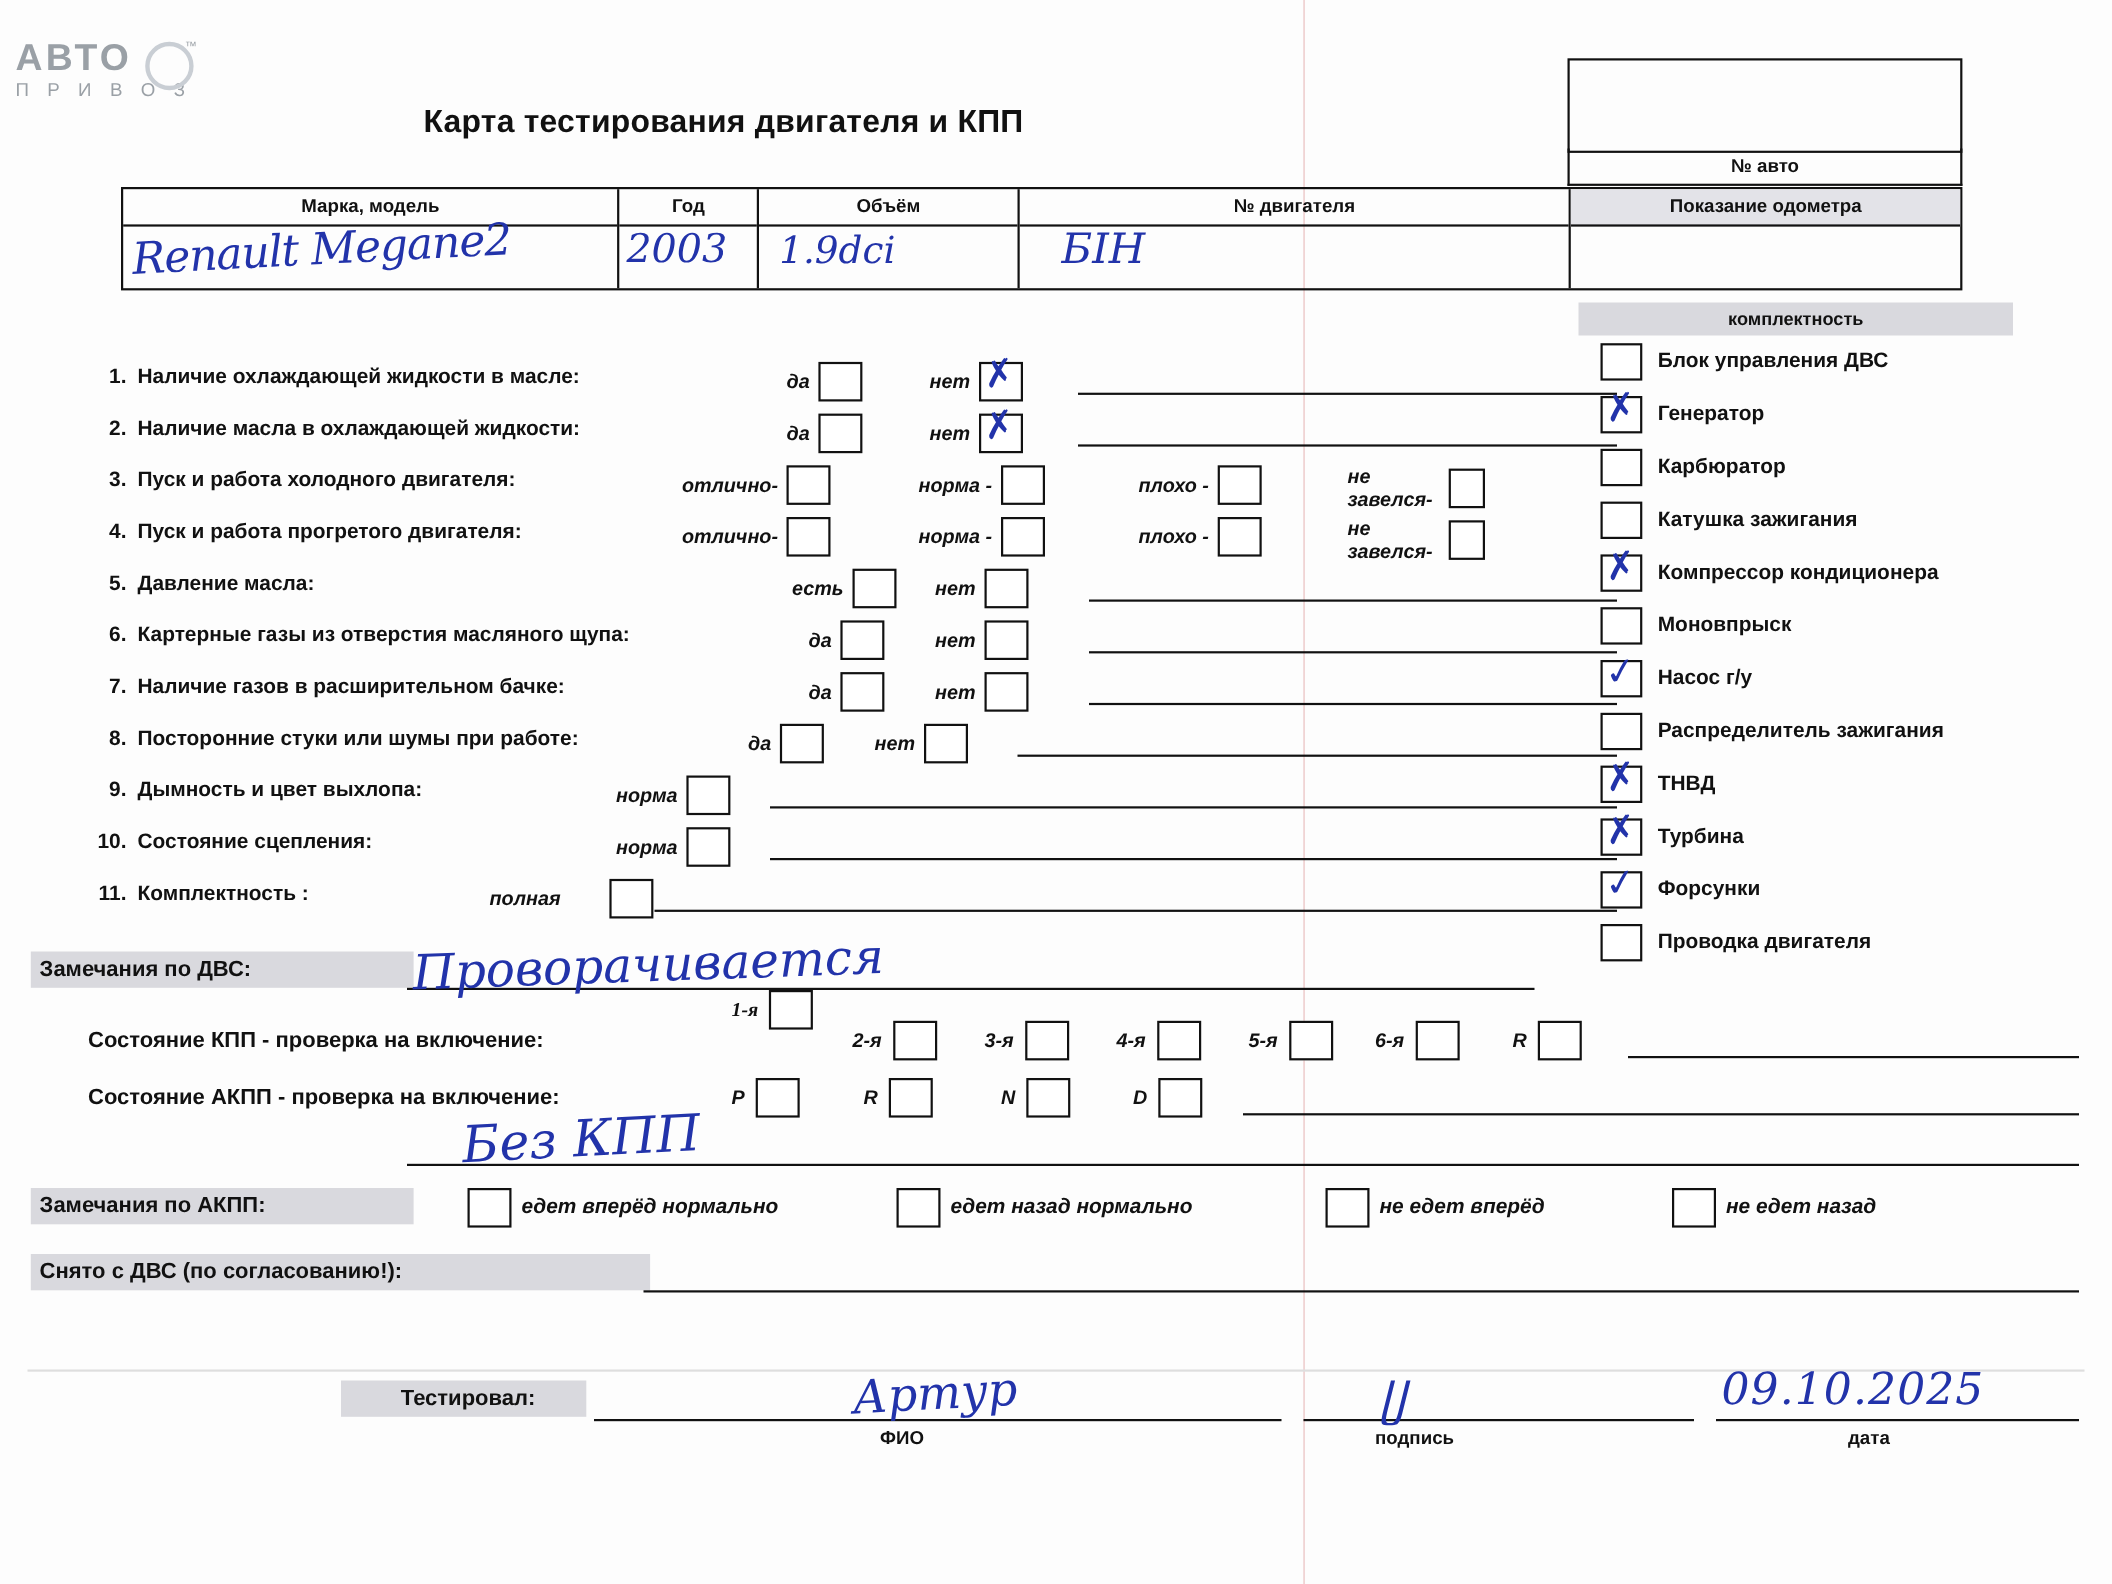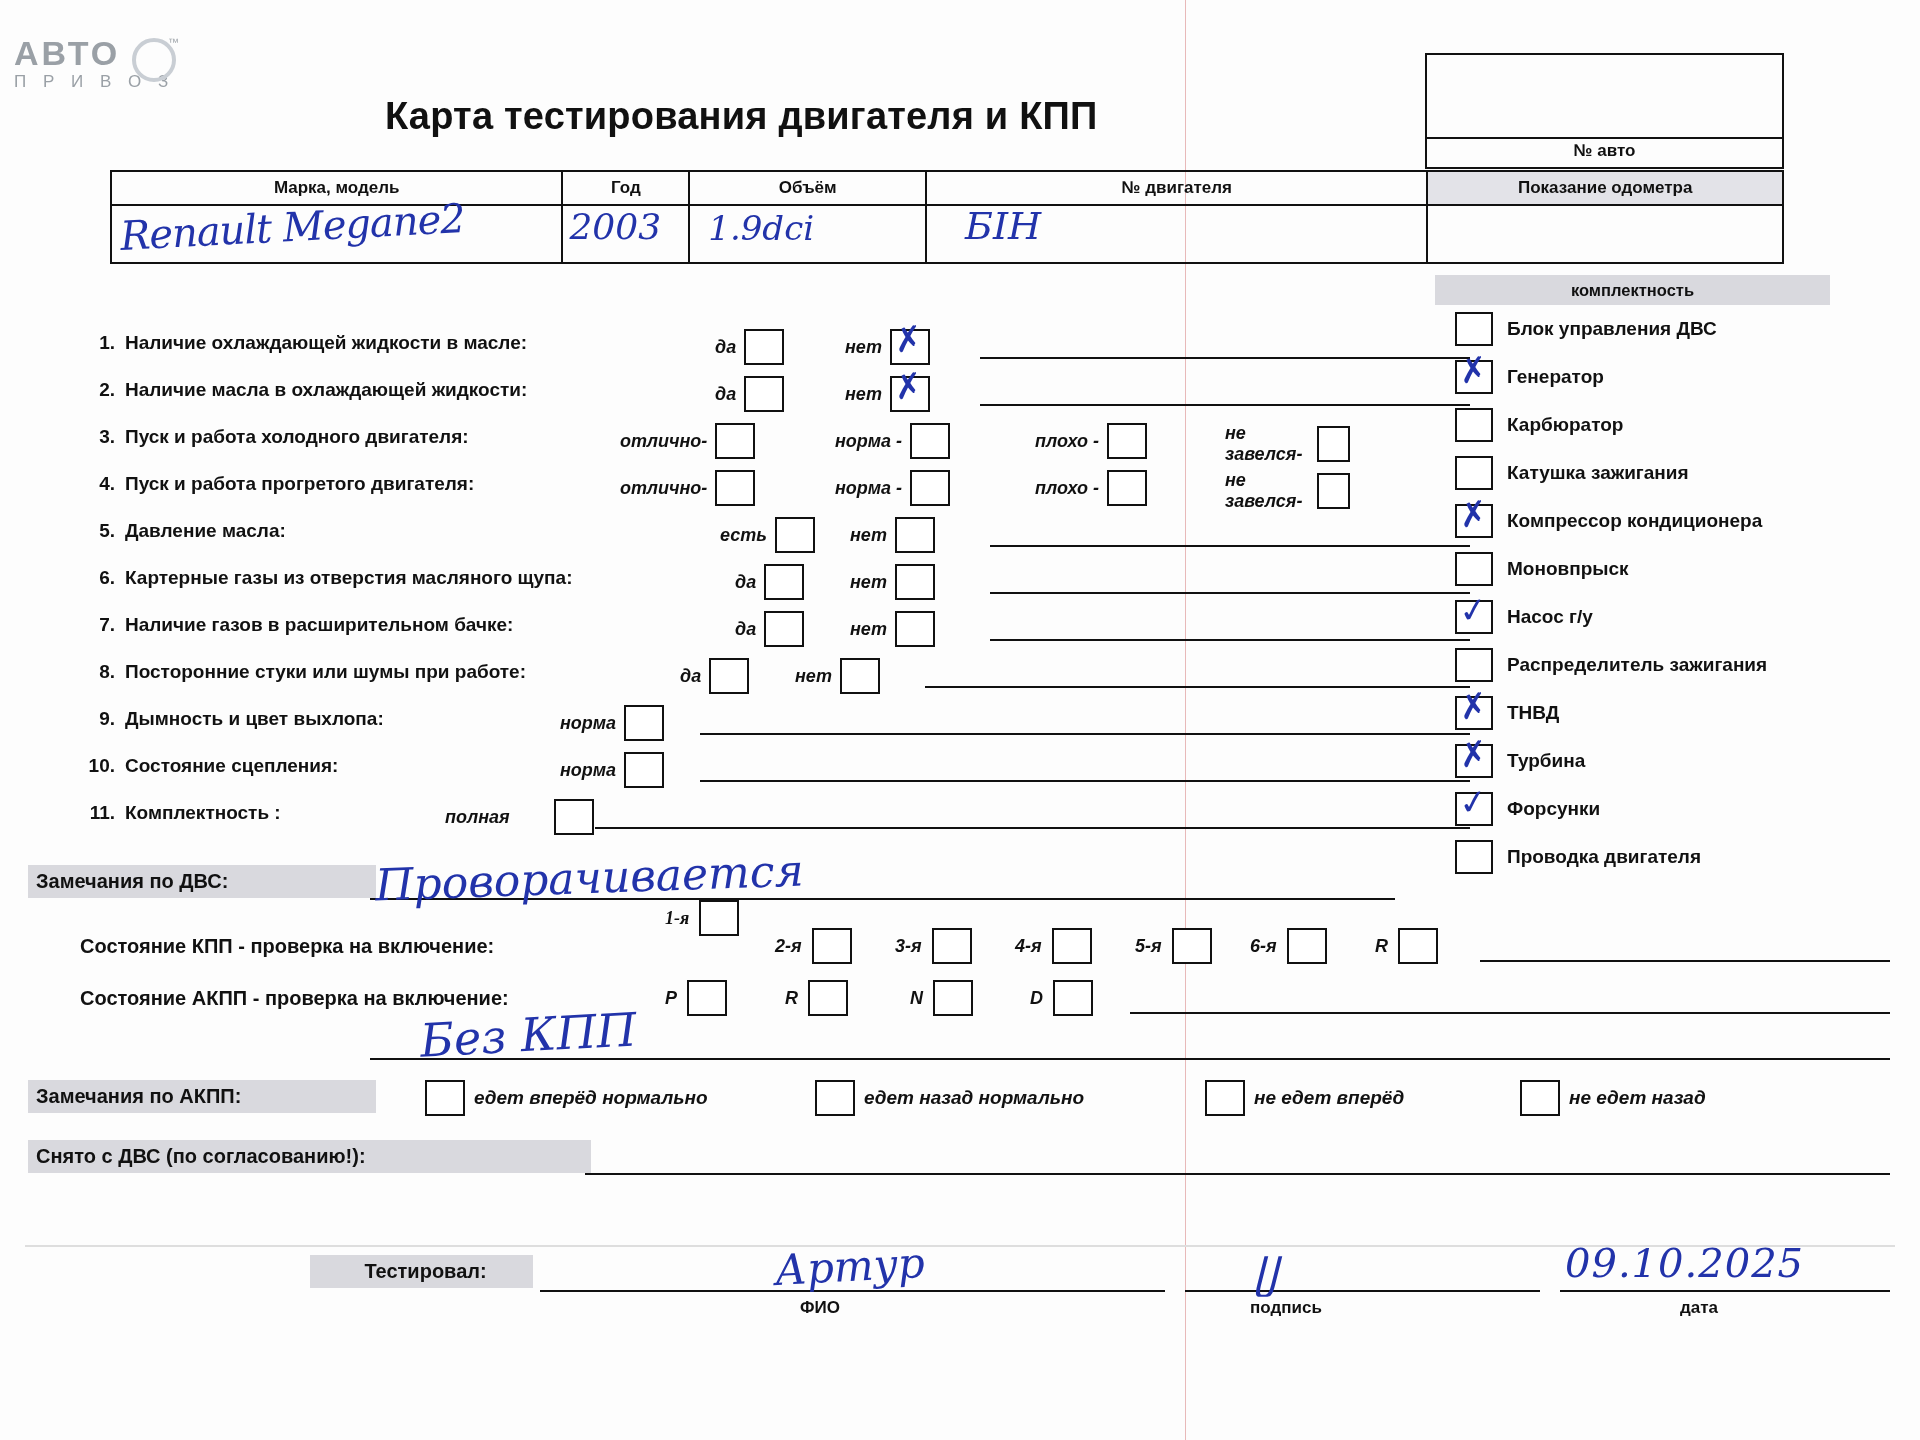--- a/index.html
+++ b/index.html
@@ -35,21 +35,21 @@
     font-size:17px;letter-spacing:6px;color:#9aa0a6;line-height:20px;
   }
   .wm-ring{
     position:absolute;left:118px;top:4px;width:36px;height:36px;
     border:4px solid #c9ced4;border-radius:50%;
   }
   .wm-tm{position:absolute;left:154px;top:2px;font-size:11px;color:#9aa0a6;}
 
   .title{
     position:absolute;left:385px;top:95px;
-    font-size:38px;font-weight:bold;letter-spacing:.2px;
+    font-size:29px;font-weight:bold;letter-spacing:.2px;
   }
 
   
   .plate{
     position:absolute;left:1425px;top:53px;width:355px;height:82px;
     border:2px solid #111;
   }
   .plate-label{
     position:absolute;left:1425px;top:135px;width:355px;height:32px;
     border-left:2px solid #111;border-right:2px solid #111;border-bottom:2px solid #111;

